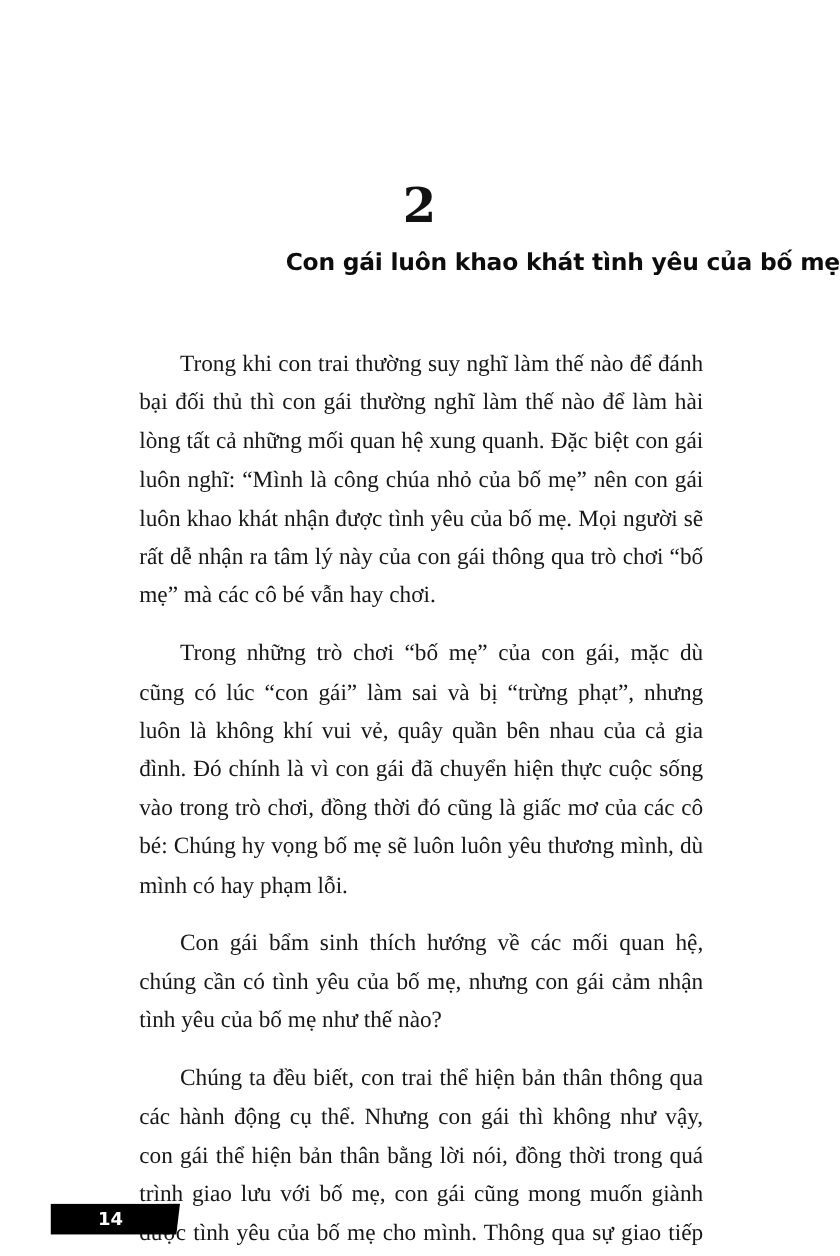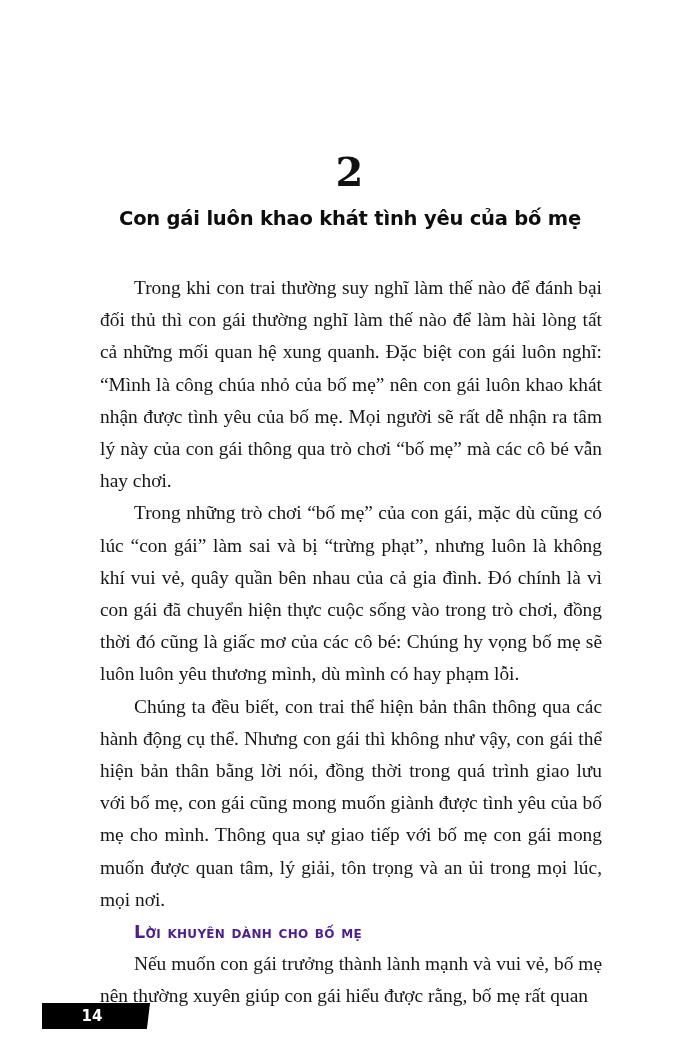--- a/index.html
+++ b/index.html
@@ -33,40 +33,40 @@
     font-weight: 700;
     letter-spacing: 1px;
     color: #111;
     line-height: 1;
   }
   .chapter-title {
     position: absolute;
     top: 207px;
     left: 0;
     width: 700px;
-    text-align: center;
+    text-align: right;
     font-family: "DejaVu Sans", sans-serif;
     font-size: 19.5px;
     font-weight: 700;
     color: #0d0d0d;
     letter-spacing: -0.2px;
   }
   .body-text {
     position: absolute;
     top: 272px;
     left: 100px;
     width: 502px;
     font-size: 19.4px;
     line-height: 32.2px;
     text-align: justify;
     text-justify: inter-word;
     color: #171717;
   }
   .body-text p {
-    margin: 0;
+    margin: 16px;
     text-indent: 34px;
   }
   .section-heading {
     font-family: "DejaVu Sans", sans-serif;
     font-size: 17.5px;
     font-weight: 700;
     font-variant: small-caps;
     letter-spacing: 0.3px;
     margin: 18px 0 2px 0;
     text-indent: 0;
@@ -119,20 +119,21 @@
 
 <div class="page">
 
   <div class="chapter-number">2</div>
 
   <div class="chapter-title">Con gái luôn khao khát tình yêu của bố mẹ</div>
 
   <div class="body-text">
     <p>Trong khi con trai thường suy nghĩ làm thế nào để đánh bại đối thủ thì con gái thường nghĩ làm thế nào để làm hài lòng tất cả những mối quan hệ xung quanh. Đặc biệt con gái luôn nghĩ: “Mình là công chúa nhỏ của bố mẹ” nên con gái luôn khao khát nhận được tình yêu của bố mẹ. Mọi người sẽ rất dễ nhận ra tâm lý này của con gái thông qua trò chơi “bố mẹ” mà các cô bé vẫn hay chơi.</p>
     <p>Trong những trò chơi “bố mẹ” của con gái, mặc dù cũng có lúc “con gái” làm sai và bị “trừng phạt”, nhưng luôn là không khí vui vẻ, quây quần bên nhau của cả gia đình. Đó chính là vì con gái đã chuyển hiện thực cuộc sống vào trong trò chơi, đồng thời đó cũng là giấc mơ của các cô bé: Chúng hy vọng bố mẹ sẽ luôn luôn yêu thương mình, dù mình có hay phạm lỗi.</p>
+    <p>Con gái bẩm sinh thích hướng về các mối quan hệ, chúng cần có tình yêu của bố mẹ, nhưng con gái cảm nhận tình yêu của bố mẹ như thế nào?</p>
     <p>Chúng ta đều biết, con trai thể hiện bản thân thông qua các hành động cụ thể. Nhưng con gái thì không như vậy, con gái thể hiện bản thân bằng lời nói, đồng thời trong quá trình giao lưu với bố mẹ, con gái cũng mong muốn giành được tình yêu của bố mẹ cho mình. Thông qua sự giao tiếp với bố mẹ con gái mong muốn được quan tâm, lý giải, tôn trọng và an ủi trong mọi lúc, mọi nơi.</p>
     <p class="section-heading">Lời khuyên dành cho bố mẹ</p>
     <p>Nếu muốn con gái trưởng thành lành mạnh và vui vẻ, bố mẹ nên thường xuyên giúp con gái hiểu được rằng, bố mẹ rất quan</p>
   </div>
 
   <div class="footer">
     <div class="footer-bar"></div>
     <div class="footer-bar-accent"></div>
     <div class="page-number">14</div>
   </div>

